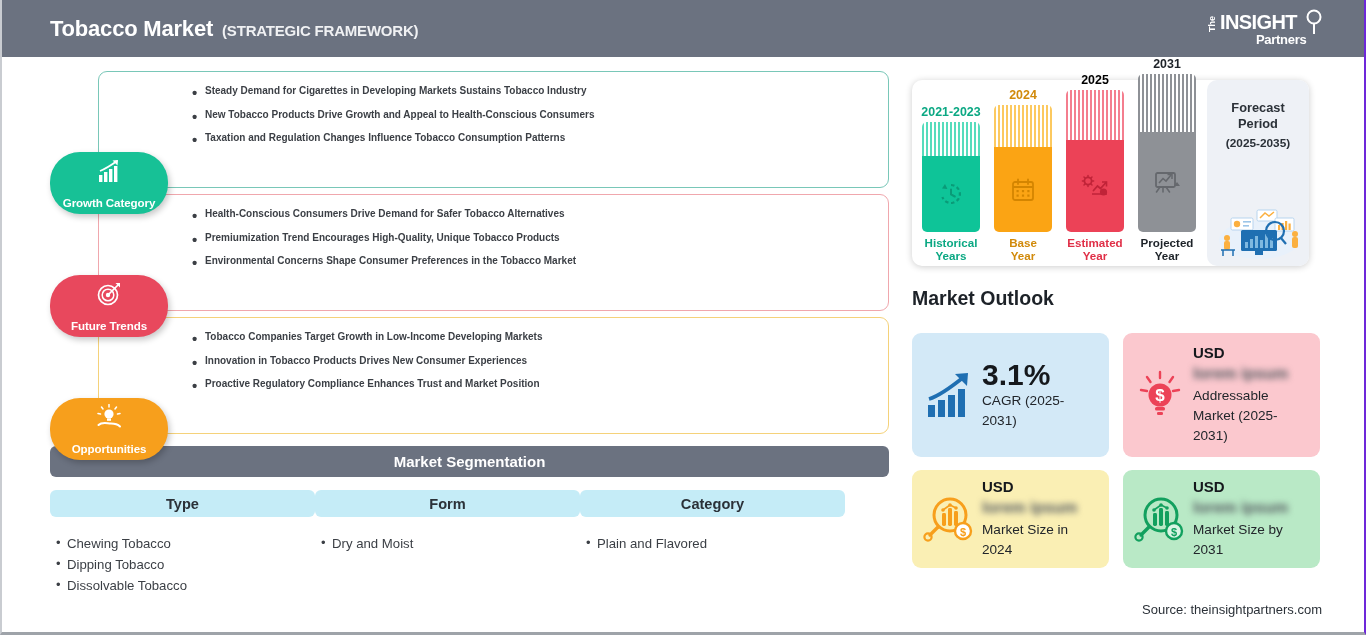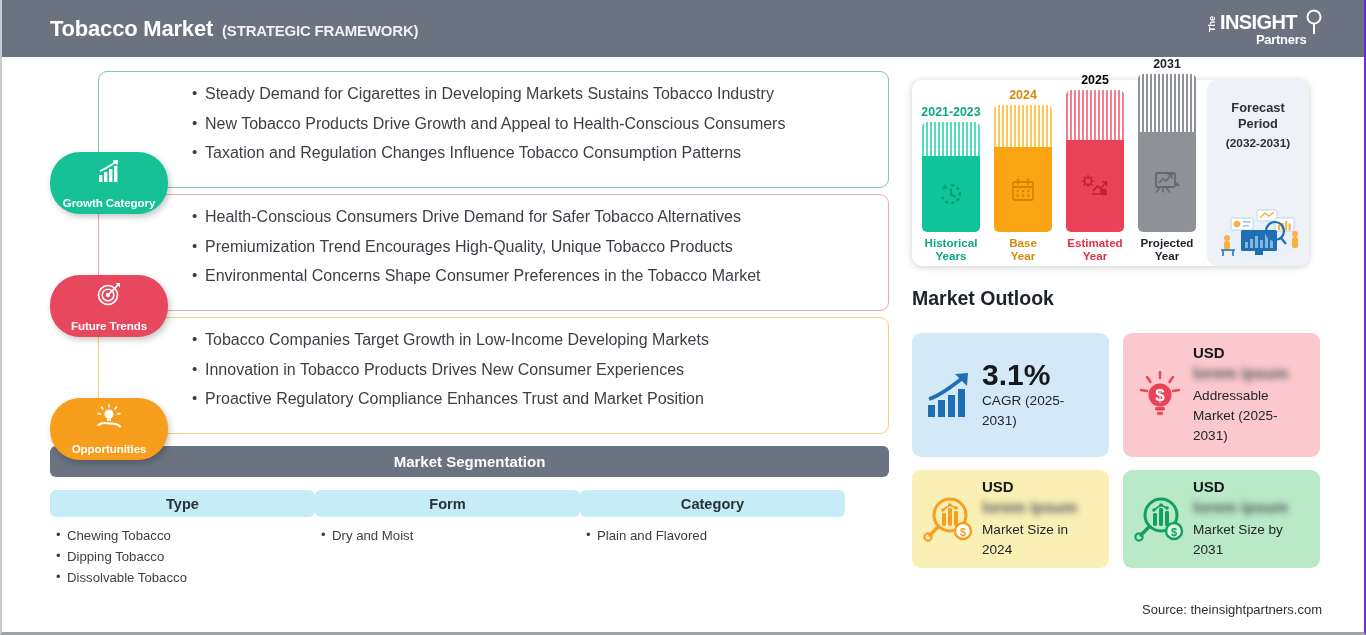--- a/index.html
+++ b/index.html
@@ -52,23 +52,24 @@
     border: 1.4px solid #cccccc;
     border-radius: 9px;
     background: #ffffff;
   }
   .panel.green  { top: 14px;  height: 117px; border-color: #79c7b8; }
   .panel.red    { top: 137px; height: 117px; border-color: #f0a7ad; }
   .panel.orange { top: 260px; height: 117px; border-color: #f5d27a; }
 
   .panel ul { list-style: none; padding: 14px 0 0 106px; }
   .panel li {
-    font-size: 16px; color: #3b3f45; line-height: 1.0;
+    font-size: 10px; color: #3b3f45; line-height: 1.0;
     padding-bottom: 13.5px; position: relative;
     white-space: nowrap;
+    font-weight: bold;
   }
   .panel li::before {
     content: "•"; position: absolute; left: -13px; top: -1px;
     font-size: 15px; color: #3b3f45;
   }
 
   .badge {
     position: absolute; left: 48px; width: 118px; height: 62px;
     border-radius: 30px;
     display: flex; flex-direction: column;
@@ -102,21 +103,21 @@
     position: absolute; left: 48px; top: 433px;
     width: 839px;
     display: flex; 
   }
   .seg-col { width: 265px; }
   .seg-col-head {
     height: 27px; background: #c5ecf7; border-radius: 6px;
     display: flex; align-items: center; justify-content: center;
     font-size: 14.6px; font-weight: bold; color: #2b3138;
   }
-  .seg-col ul { list-style: none; padding: 9px 0 0 8px; }
+  .seg-col ul { list-style: none; padding: 9px 0 0 8px; margin-top: 8px; }
   .seg-col li {
     font-size: 13.2px; color: #3b3f45; line-height: 1.58;
     position: relative; padding-left: 9px;
   }
   .seg-col li::before {
     content: "•"; position: absolute; left: -2px; top: -1px; font-size: 13px;
   }
 
   
   .right-col { position: absolute; left: 905px; top: 57px; width: 457px; height: 578px; }
@@ -381,21 +382,21 @@
           <div class="bar-caption" style="color:#1d2228">
             <span>Projected</span><br><span>Year</span>
           </div>
         </div>
       </div>
 
       <div class="forecast-box">
         <div class="forecast-t1">
           <span>Forecast</span><br><span>Period</span>
         </div>
-        <div class="forecast-t2">(2032-2031)</div>
+        <div class="forecast-t2">(2025-2035)</div>
         <svg class="forecast-illus" viewBox="0 0 92 56">
           <ellipse cx="46" cy="36" rx="40" ry="19" fill="#e8f1fb"></ellipse>
           <rect x="18" y="14" width="22" height="12" rx="1.5" fill="#fff" stroke="#b7d4ef" stroke-width="1"></rect>
           <circle cx="24" cy="20" r="3.2" fill="#fbb040"></circle>
           <rect x="30" y="17" width="8" height="1.6" fill="#9cc5e8"></rect>
           <rect x="30" y="21" width="6" height="1.6" fill="#9cc5e8"></rect>
           <rect x="44" y="6" width="20" height="11" rx="1.5" fill="#fff" stroke="#b7d4ef" stroke-width="1"></rect>
           <path d="M47 14 L52 9 L56 12 L61 8" stroke="#fbb040" stroke-width="1.5" fill="none"></path>
           <rect x="62" y="14" width="19" height="13" rx="1.5" fill="#fff" stroke="#b7d4ef" stroke-width="1"></rect>
           <g fill="#fbb040">

